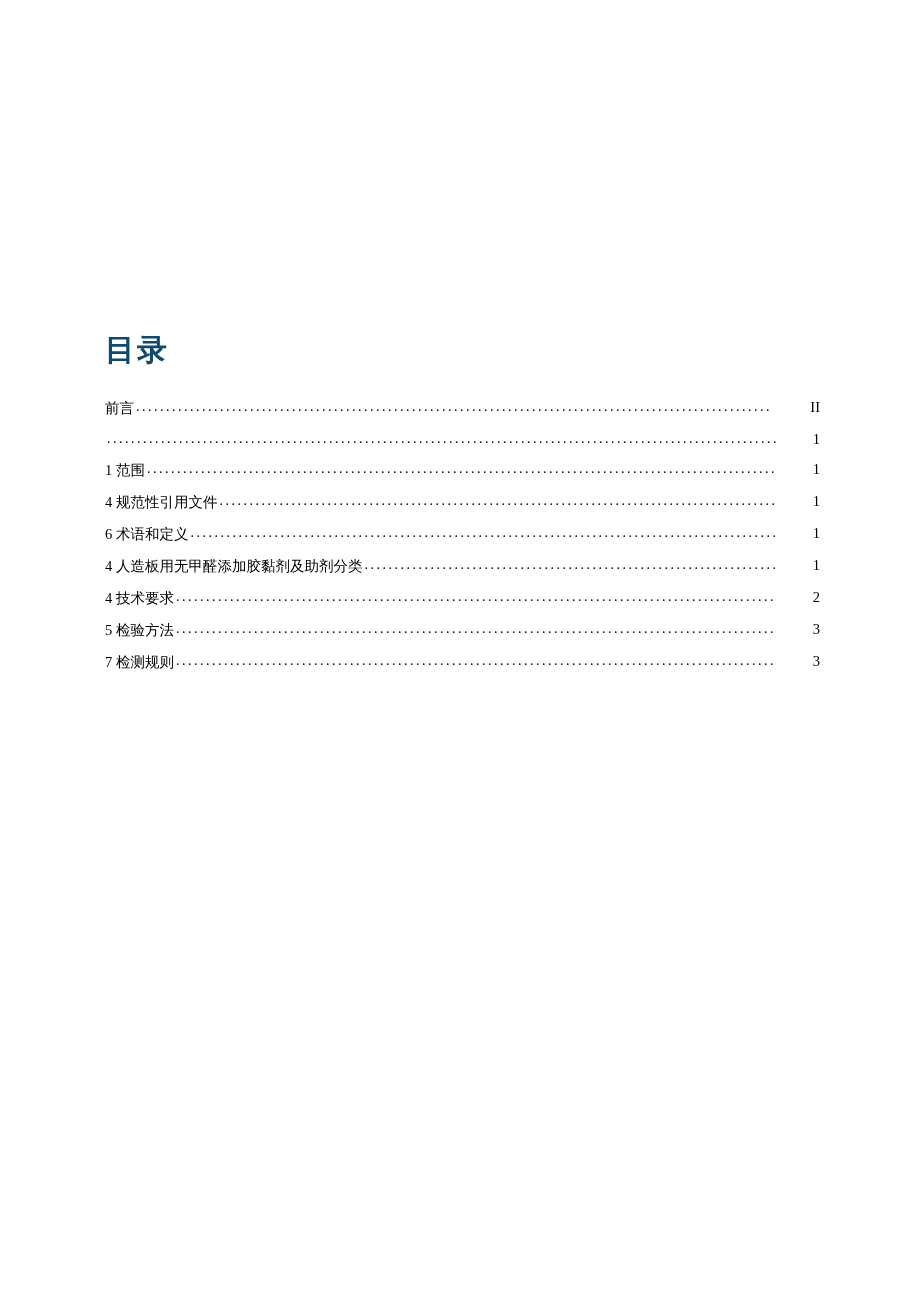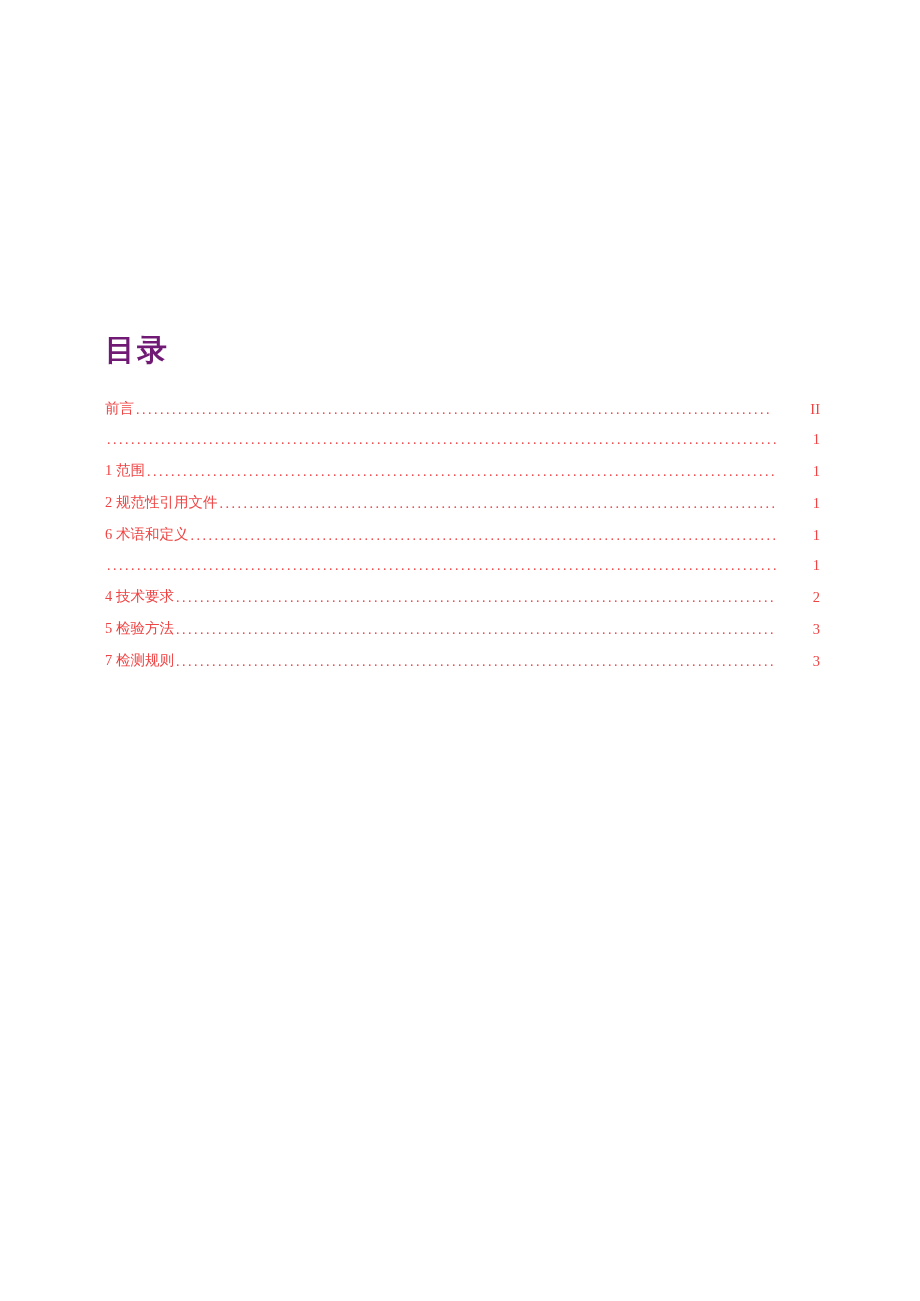--- a/index.html
+++ b/index.html
@@ -13,29 +13,29 @@
       width: 920px;
       height: 1301px;
       position: relative;
     }
     .page-content {
       padding: 330px 100px 0 105px;
     }
     .toc-title {
       font-family: "SimHei", "黑体", "Microsoft YaHei", sans-serif;
       font-size: 30px;
-      color: #701a75;
+      color: #0c4a6e;
       margin-bottom: 28px;
       letter-spacing: 2px;
     }
     .toc-entry {
       display: flex;
-      align-items: flex-end;
+      align-items: flex-start;
       font-size: 14.5px;
-      color: #ef4444;
+      color: #000000;
       margin-bottom: 13px;
       white-space: nowrap;
     }
     .toc-label {
       flex-shrink: 0;
     }
     .toc-dots {
       flex: 1;
       overflow: hidden;
       letter-spacing: 2.5px;
@@ -68,32 +68,33 @@
     <span class="toc-page">1</span>
   </div>
 
   <div class="toc-entry">
     <span class="toc-label">1 范围</span>
     <span class="toc-dots"></span>
     <span class="toc-page">1</span>
   </div>
 
   <div class="toc-entry">
-    <span class="toc-label">2 规范性引用文件</span>
+    <span class="toc-label">4 规范性引用文件</span>
     <span class="toc-dots"></span>
     <span class="toc-page">1</span>
   </div>
 
   <div class="toc-entry">
     <span class="toc-label">6 术语和定义</span>
     <span class="toc-dots"></span>
     <span class="toc-page">1</span>
   </div>
 
   <div class="toc-entry">
+    <span class="toc-label">4 人造板用无甲醛添加胶黏剂及助剂分类</span>
     <span class="toc-dots"></span>
     <span class="toc-page">1</span>
   </div>
 
   <div class="toc-entry">
     <span class="toc-label">4 技术要求</span>
     <span class="toc-dots"></span>
     <span class="toc-page">2</span>
   </div>
 

